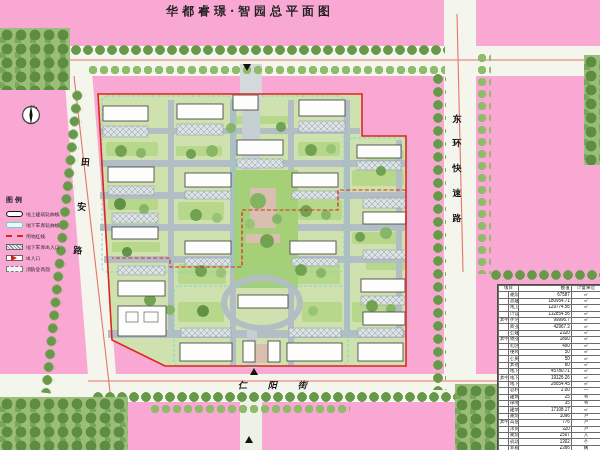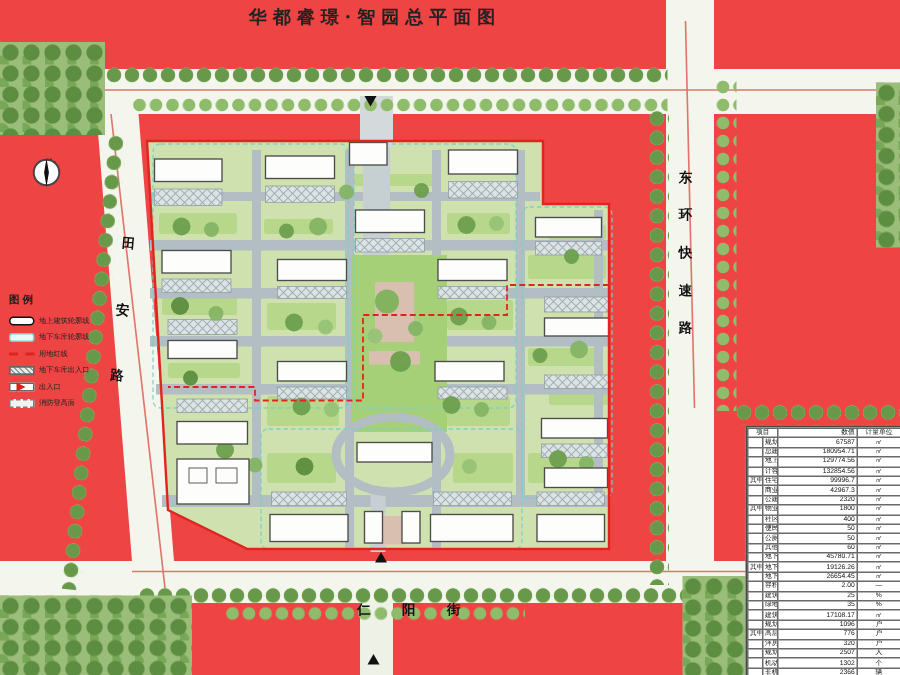--- a/index.html
+++ b/index.html
@@ -1,16 +1,16 @@
 <!DOCTYPE html>
 <html><head>
 <meta charset="utf-8">
 <style>
   html,body{margin:0;padding:0;}
-  .canvas{position:relative;width:600px;height:450px;background:#ef4444;overflow:hidden;
+  .canvas{position:relative;width:600px;height:450px;background:#f9a8d4;overflow:hidden;
           font-family:"Liberation Sans","DejaVu Sans",sans-serif;color:#1a1a1a;}
   svg{position:absolute;left:0;top:0;}
   .title{position:absolute;left:130px;top:3px;width:240px;font-family:"DejaVu Serif","Liberation Serif",serif;
          font-weight:bold;font-size:12px;letter-spacing:4px;color:#222;text-align:center;white-space:nowrap;}
   .street-h{position:absolute;font-size:9px;font-weight:bold;letter-spacing:21px;color:#111;white-space:nowrap;}
   .street-v{position:absolute;font-size:9px;font-weight:bold;color:#111;writing-mode:vertical-rl;letter-spacing:25px;}
   .street-v.diag{letter-spacing:44px;transform:rotate(5deg);}
   .north{position:absolute;left:20px;top:104px;width:26px;text-align:center;}
   .north .n-label{font-size:9px;font-weight:bold;}
   
@@ -234,21 +234,21 @@
   <div class="tr-cluster" style="left:455px;top:384px;width:45px;height:66px;"></div>
   <div class="tr-cluster" style="left:584px;top:55px;width:16px;height:110px;"></div>
   <div class="tr-row" style="left:490px;top:268px;width:110px;height:15px;"></div>
 
   <div class="arrow down" style="left:243px;top:64px;"></div>
   <div class="arrow up" style="left:250px;top:368px;"></div>
   <div class="arrow up" style="left:245px;top:436px;"></div>
 
   <div class="title">华都睿璟·智园总平面图</div>
 
-  <div class="street-h" style="left:238px;top:400px;">仁阳街</div>
+  <div class="street-h" style="left:238px;top:379px;font-style:italic;">仁阳街</div>
   <div class="street-v" style="left:450px;top:106px;">东环快速路</div>
   <div class="street-v diag" style="left:74px;top:150px;">田安路</div>
 
   <div class="north">
     <div class="n-label">北</div>
     <svg width="22" height="22" viewBox="0 0 22 22">
       <circle cx="11" cy="11" r="8.5" fill="#fff" stroke="#444" stroke-width="1.3"></circle>
       <polygon points="11,1.5 12.6,11 11,20.5 9.4,11" fill="#111"></polygon>
     </svg>
   </div>

